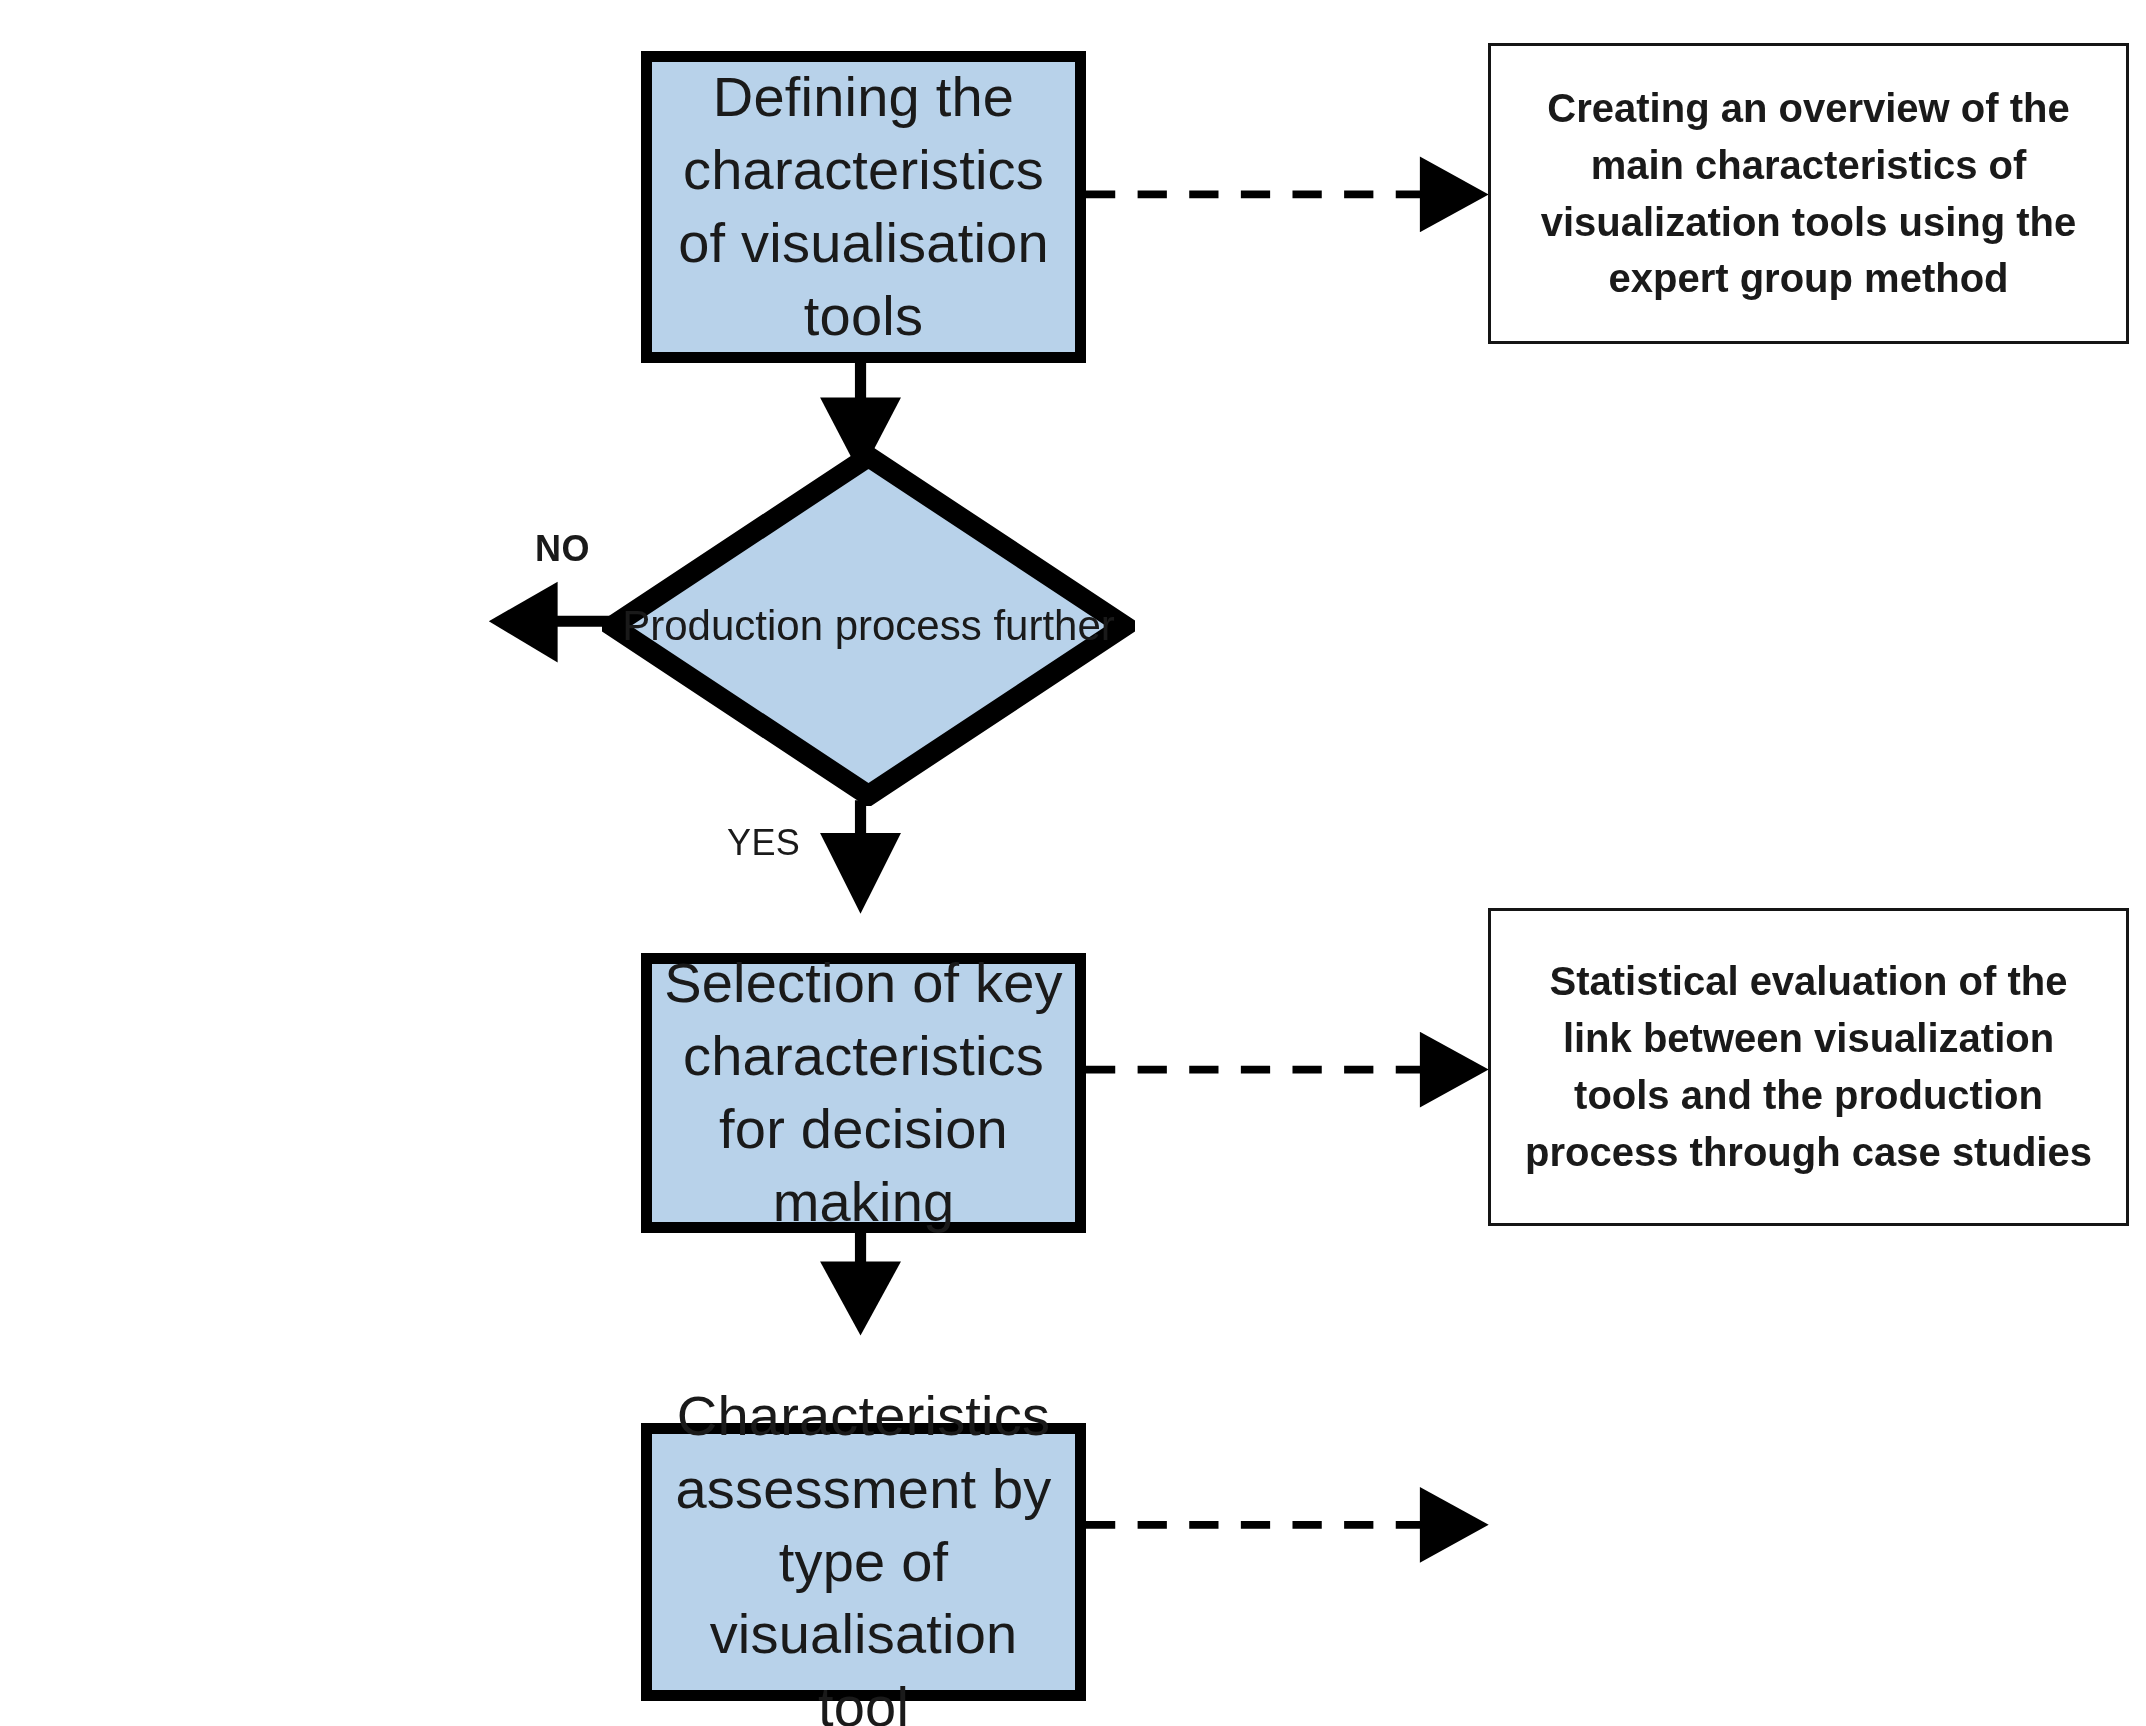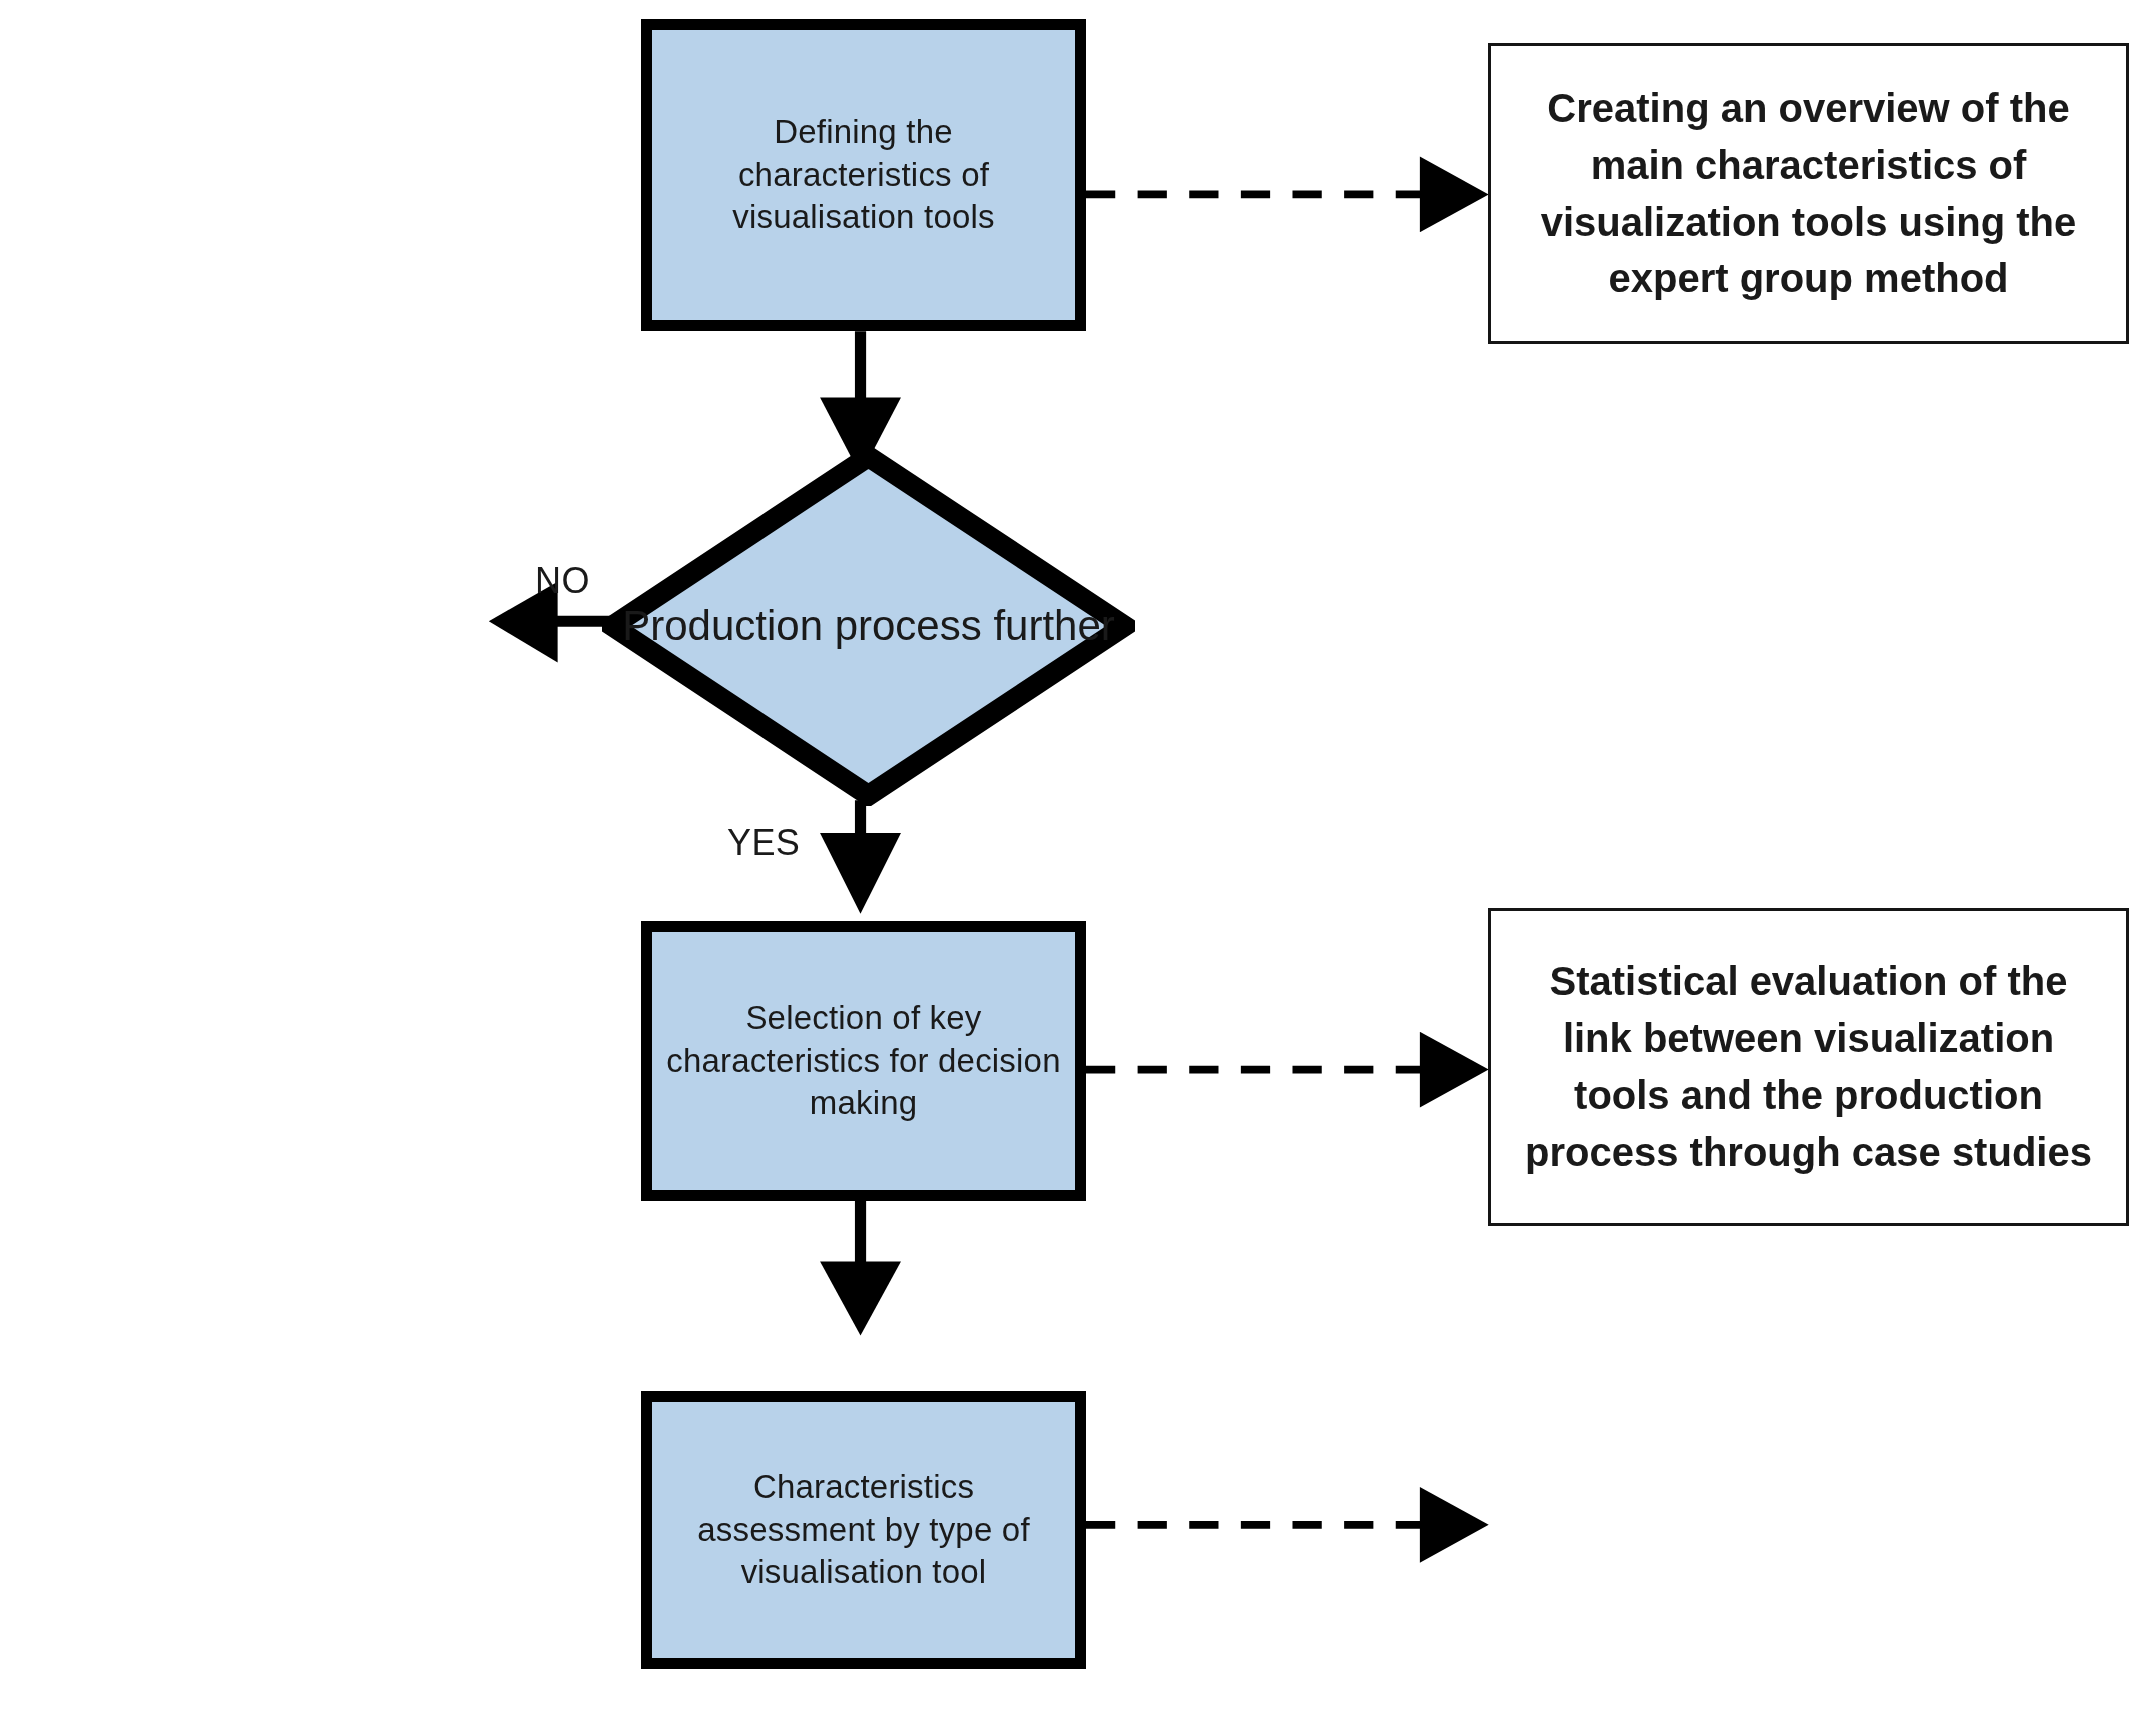--- a/index.html
+++ b/index.html
@@ -21,23 +21,24 @@
     display: flex;
     align-items: center;
     justify-content: center;
     text-align: center;
     color: #1a1a1a;
   }
   
   .process {
     background: var(--fill, #b8d2ea);
     border: 11.2px solid #000000;
-    font-size: 33px;
+    font-size: 56px;
     line-height: 1.30;
     letter-spacing: 0.2px;
+    margin-top: 32px;
   }
   .process .txt { padding: 0 12px; }
 
   
   .terminator {
     background: var(--fill, #b8d2ea);
     border: 12px solid #000000;
     border-radius: 146px;
     font-size: 42px;
     line-height: 1.30;
@@ -145,21 +146,21 @@
     <span class="txt">Creating an overview of the main characteristics of visualization tools using the expert group method</span>
   </div>
 
   <div class="diamond-wrap" style="left:602px; top:446px; width:533px; height:360px;">
     <svg width="533" height="360" viewBox="0 0 620 418">
       <polygon points="310,12 608,209 310,406 12,209" fill="#b8d2ea" stroke="#000000" stroke-width="24" stroke-linejoin="miter"></polygon>
     </svg>
     <div class="diamond-label">Production process further</div>
   </div>
 
-  <div class="edge-label" style="left:535px; top:560px;">NO</div>
+  <div class="edge-label" style="left:535px; top:528px;font-weight:bold;">NO</div>
 
 
   <div class="edge-label" style="left:727px; top:822px;">YES</div>
 
   <div class="node annotation" style="left:1488px; top:908px; width:641px; height:318px;">
     <span class="txt">Statistical evaluation of the link between visualization tools and the production process through case studies</span>
   </div>
 
   <div class="node process" style="left:641px; top:921px; width:445px; height:280px;">
     <span class="txt">Selection of key characteristics for decision making</span>

